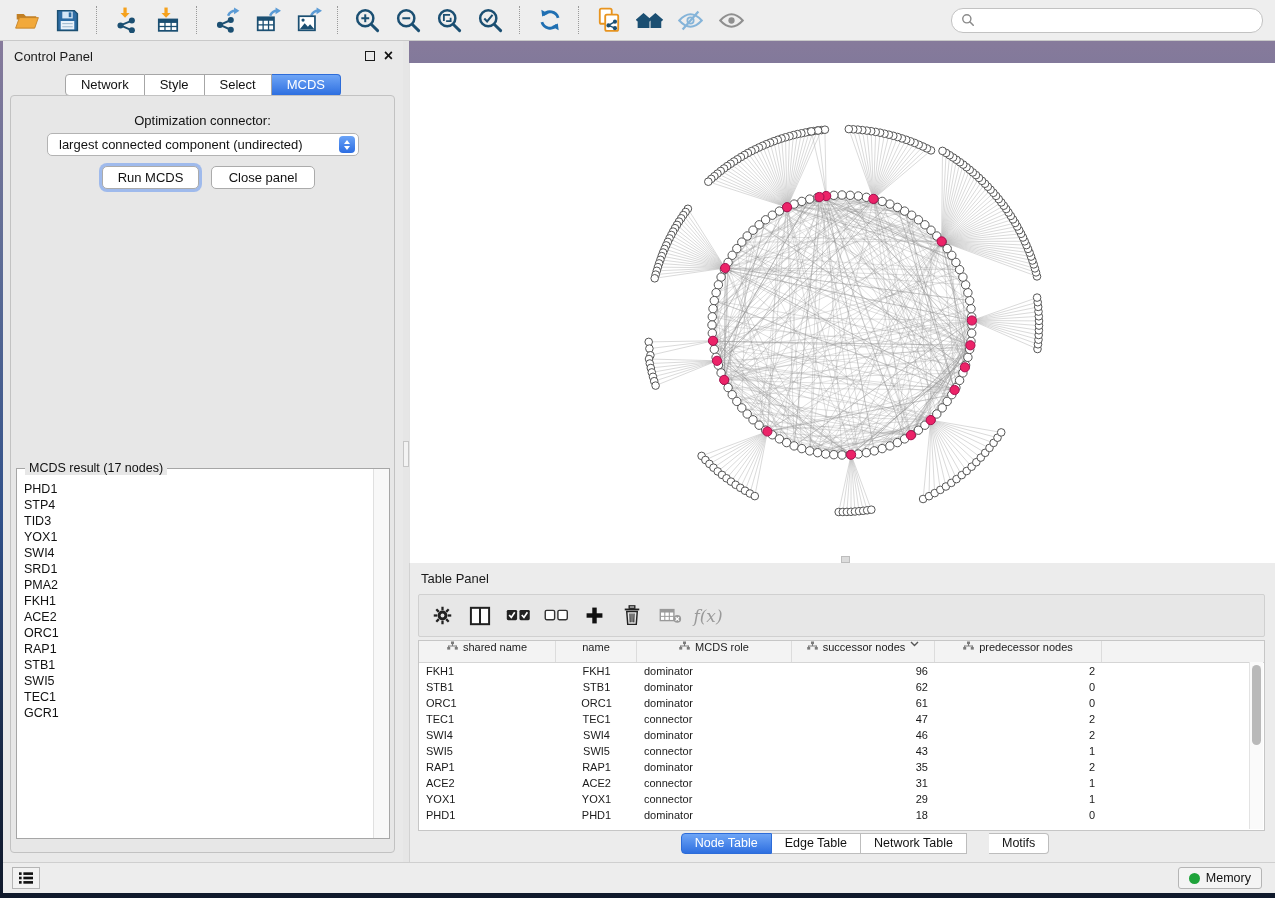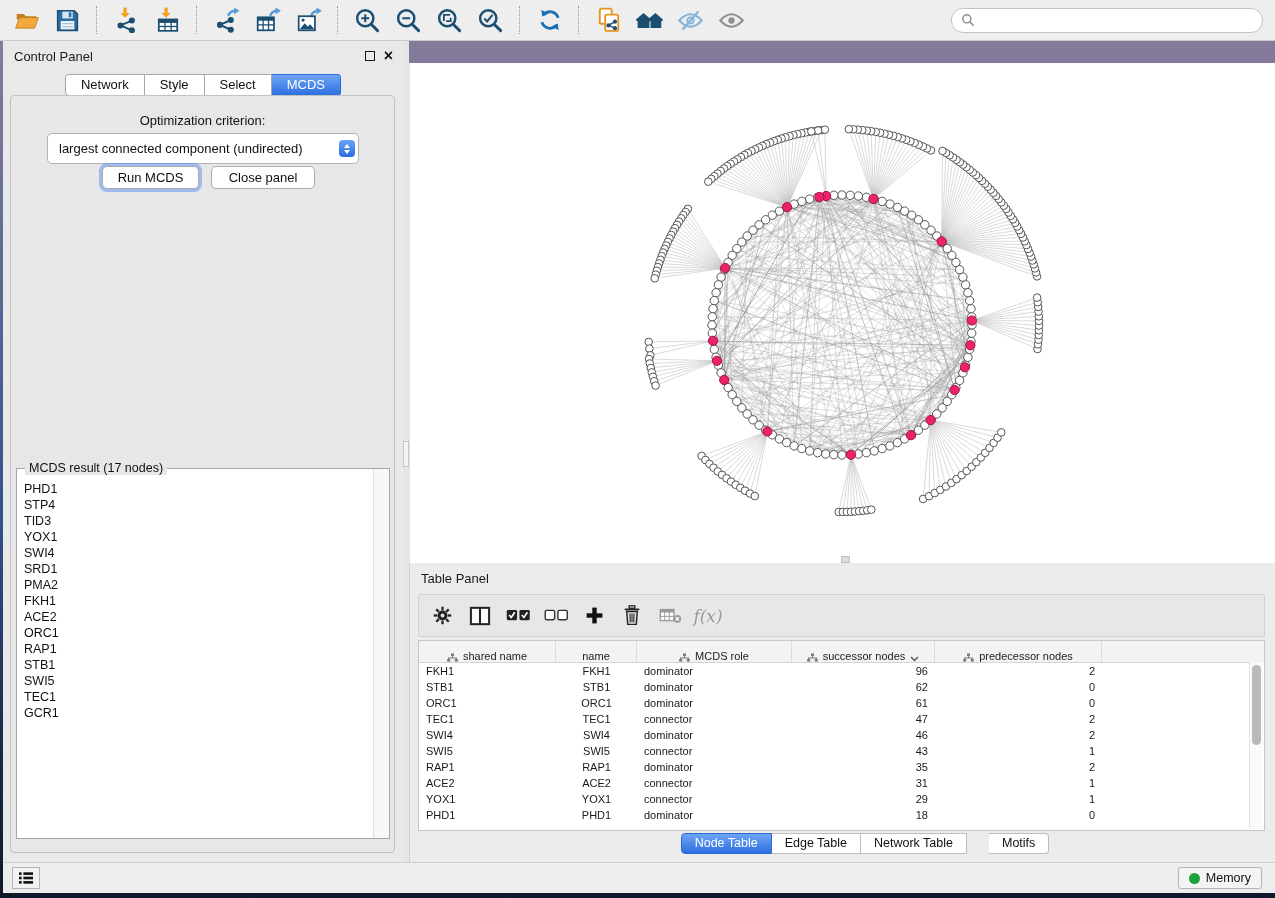--- a/index.html
+++ b/index.html
@@ -23,21 +23,21 @@
   .close-icon{font-size:16px;font-weight:bold;color:#111;line-height:12px;}
   .ctl-tabs{position:absolute;top:33px;left:0;width:100%;display:flex;justify-content:center;}
   .ctl-tab{height:20px;line-height:20px;padding:0 15px;font-size:13px;background:#fff;
     border:1px solid #a6a6a6;border-left:none;color:#111;}
   .ctl-tab:first-child{border-left:1px solid #a6a6a6;border-radius:4px 0 0 4px;}
   .ctl-tab:last-child{border-radius:0 4px 4px 0;}
   .ctl-tab.selected{background:linear-gradient(#6ea5f6,#2e6fe0);border-color:#2d6cd8;color:#fff;}
   .cp-content{position:absolute;left:7px;top:54px;width:385px;height:758px;background:#e7e7e7;
     border:1px solid #c2c2c2;border-radius:4px;box-sizing:border-box;}
   .opt-label{position:absolute;top:17px;width:100%;text-align:center;font-size:13px;}
-  .combo{position:absolute;left:36px;top:37px;width:312px;height:31px;background:#fff;border:1px solid #b3b3b3;
+  .combo{position:absolute;left:36px;top:37px;width:312px;height:23px;background:#fff;border:1px solid #b3b3b3;
     border-radius:5px;font-size:13px;display:flex;align-items:center;box-sizing:border-box;}
   .combo-text{flex:1;padding-left:11px;white-space:nowrap;}
   .combo-step{width:16px;height:17px;margin-right:3px;border-radius:4px;
     background:linear-gradient(#6aa3f7,#2c6de2);display:flex;flex-direction:column;align-items:center;justify-content:center;gap:2px;}
   .arr-up{width:0;height:0;border-left:3.5px solid transparent;border-right:3.5px solid transparent;border-bottom:4px solid #fff;}
   .arr-dn{width:0;height:0;border-left:3.5px solid transparent;border-right:3.5px solid transparent;border-top:4px solid #fff;}
   .btn{position:absolute;height:23px;background:#fff;border:1px solid #ababab;border-radius:5px;
     font-size:13px;text-align:center;line-height:21px;box-sizing:border-box;}
   .btn.run{left:91px;top:70px;width:97px;box-shadow:0 0 0 3px rgba(100,150,240,.55);}
   .btn.closep{left:200px;top:70px;width:104px;}
@@ -61,21 +61,21 @@
   .net-canvas{position:absolute;left:409px;top:63px;width:866px;height:500px;background:#fff;border-left:1px solid #e4e4e4;box-sizing:border-box;}
   .canvas-handle{position:absolute;left:431px;top:493px;width:9px;height:7px;background:#dcdcdc;border:1px solid #bdbdbd;box-sizing:border-box;}
   
   .table-panel{position:absolute;left:409px;top:563px;width:911px;height:299px;background:#ececec;border-left:1px solid #d2d2d2;box-sizing:border-box;}
   .tp-toolbar{position:absolute;left:8px;top:31px;width:847px;height:43px;background:#e7e7e7;
     border:1px solid #d0d0d0;border-radius:2px;display:flex;align-items:center;padding-left:4px;box-sizing:border-box;}
   .tpi{width:38px;display:flex;justify-content:center;align-items:center;}
   .fx{font-family:"DejaVu Serif",serif;font-style:italic;font-size:17px;color:#9a9a9a;}
   .tp-table{position:absolute;left:8px;top:77px;width:847px;height:191px;background:#fff;border:1px solid #c6c6c6;box-sizing:border-box;}
   .thead{display:flex;height:21px;background:#f3f3f3;border-bottom:1px solid #d5d5d5;}
-  .th{display:flex;align-items:flex-end;justify-content:center;gap:5px;font-size:11px;color:#222;
+  .th{display:flex;align-items:flex-start;justify-content:center;gap:5px;font-size:11px;color:#222;
     border-right:1px solid #dcdcdc;box-sizing:border-box;}
   .th.filler{border-right:none;flex:1;}
   .tr{display:flex;height:16px;align-items:center;font-size:11px;color:#1a1a1a;}
   .td{box-sizing:border-box;padding:0 7px;white-space:nowrap;overflow:hidden;}
   .al{text-align:left;} .ac{text-align:center;} .ar{text-align:right;}
   .tscroll{position:absolute;right:1px;top:21px;bottom:1px;width:13px;background:#fafafa;border-left:1px solid #e3e3e3;}
   .tthumb{position:absolute;left:2px;top:3px;width:9px;height:80px;background:#b9b9b9;border-radius:5px;}
   .tbl-tabs{position:absolute;left:0;width:100%;top:270px;display:flex;justify-content:center;}
   .btab{height:19px;line-height:19px;padding:0 13px;font-size:12.5px;background:#fff;border:1px solid #bdbdbd;border-left:none;color:#111;}
   .btab:first-child{border-left:1px solid #bdbdbd;border-radius:4px 0 0 4px;}
@@ -254,21 +254,21 @@
       <div class="float-icon"></div>
       <div class="close-icon">×</div>
     </div>
     <div class="ctl-tabs" id="ctl-tabs">
         <div class="ctl-tab">Network</div>
         <div class="ctl-tab">Style</div>
         <div class="ctl-tab">Select</div>
         <div class="ctl-tab selected">MCDS</div>
       </div>
     <div class="cp-content">
-      <div class="opt-label">Optimization criterion:</div>
+      <div class="opt-label">Optimization connector:</div>
       <div class="combo">
         <div class="combo-text">largest connected component (undirected)</div>
         <div class="combo-step">
           <div class="arr-up"></div>
             <div class="arr-dn"></div>
         </div>
       </div>
       <div class="btn run">Run MCDS</div>
       <div class="btn closep">Close panel</div>
       <div class="mcds-group">

